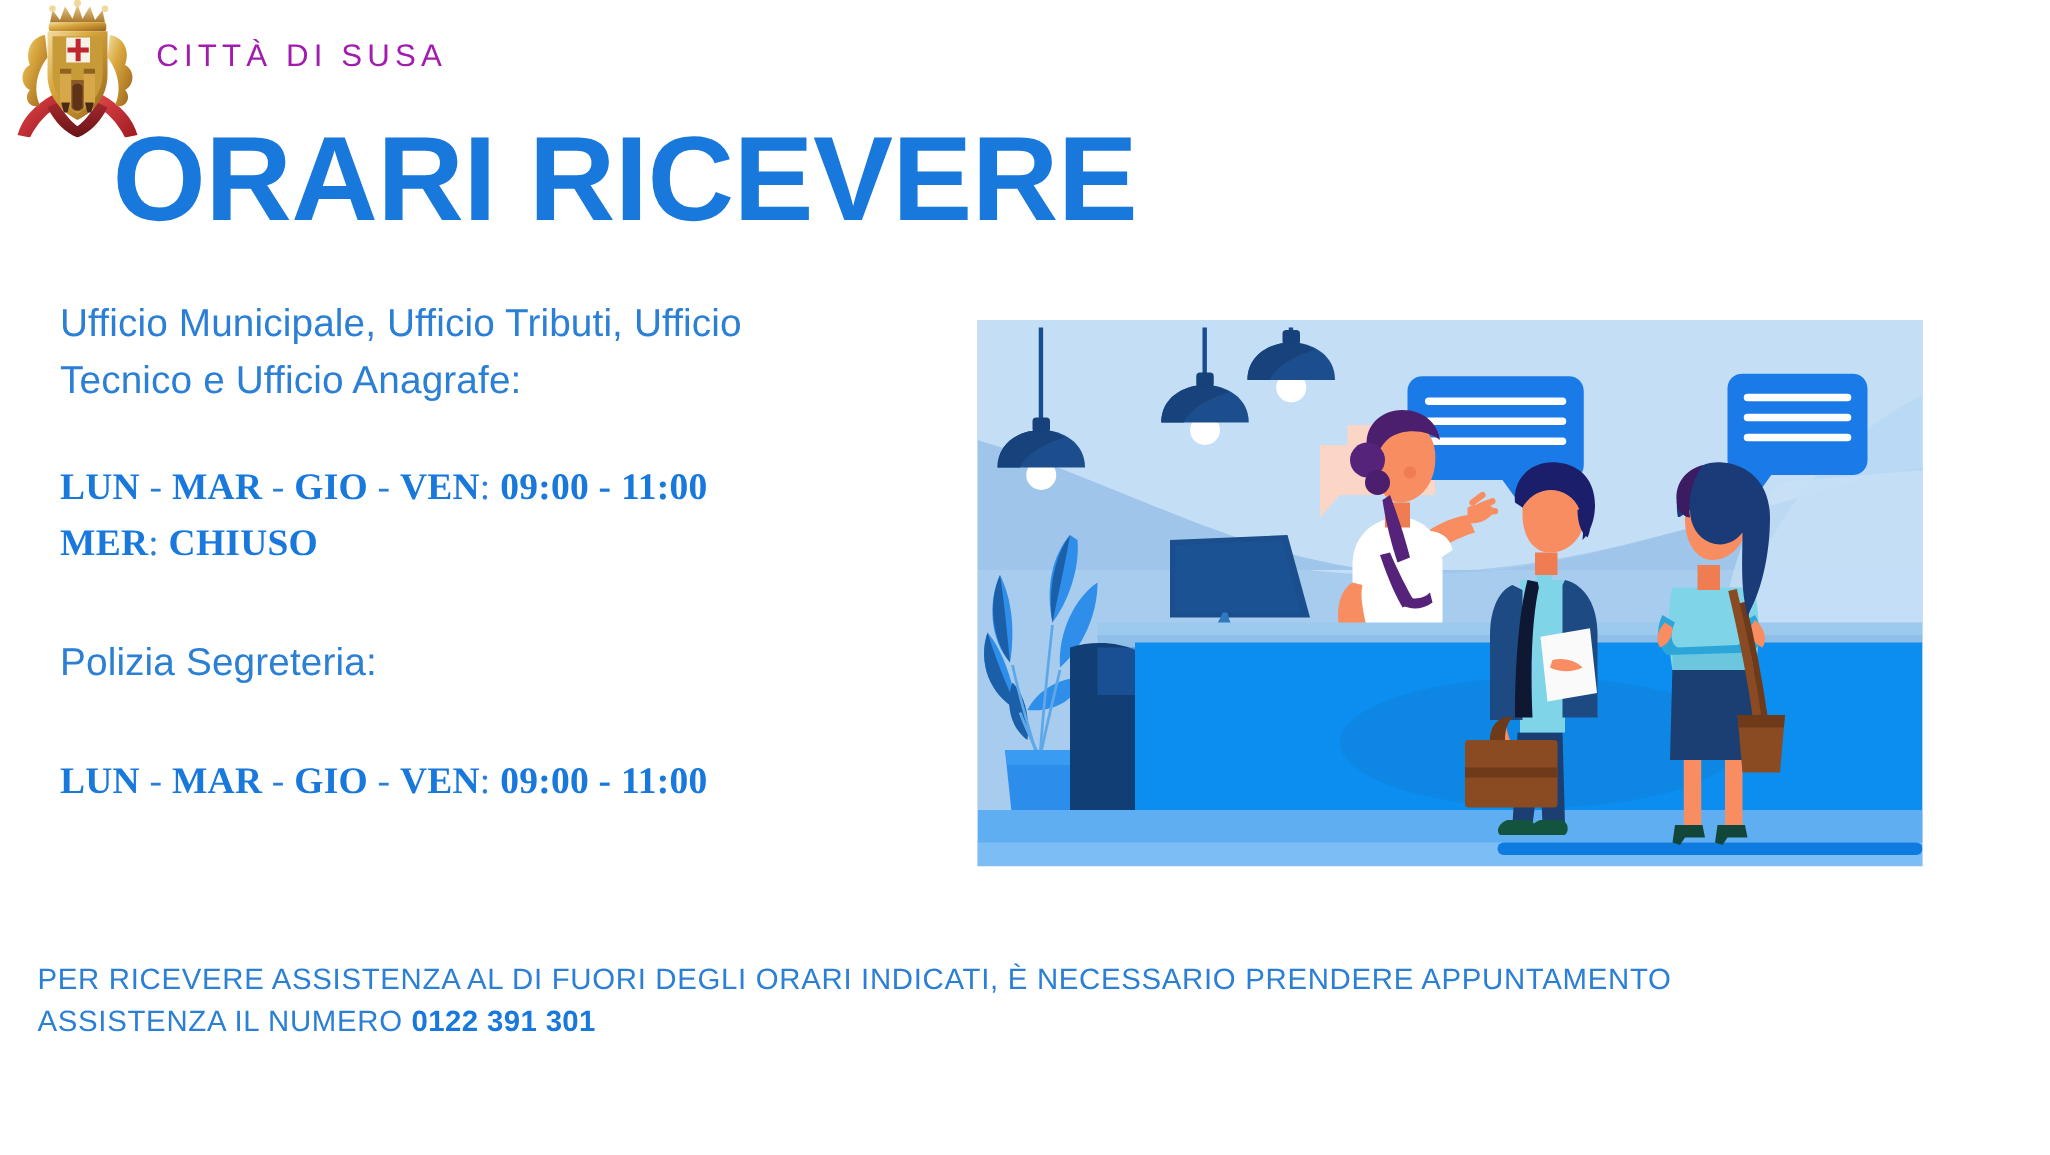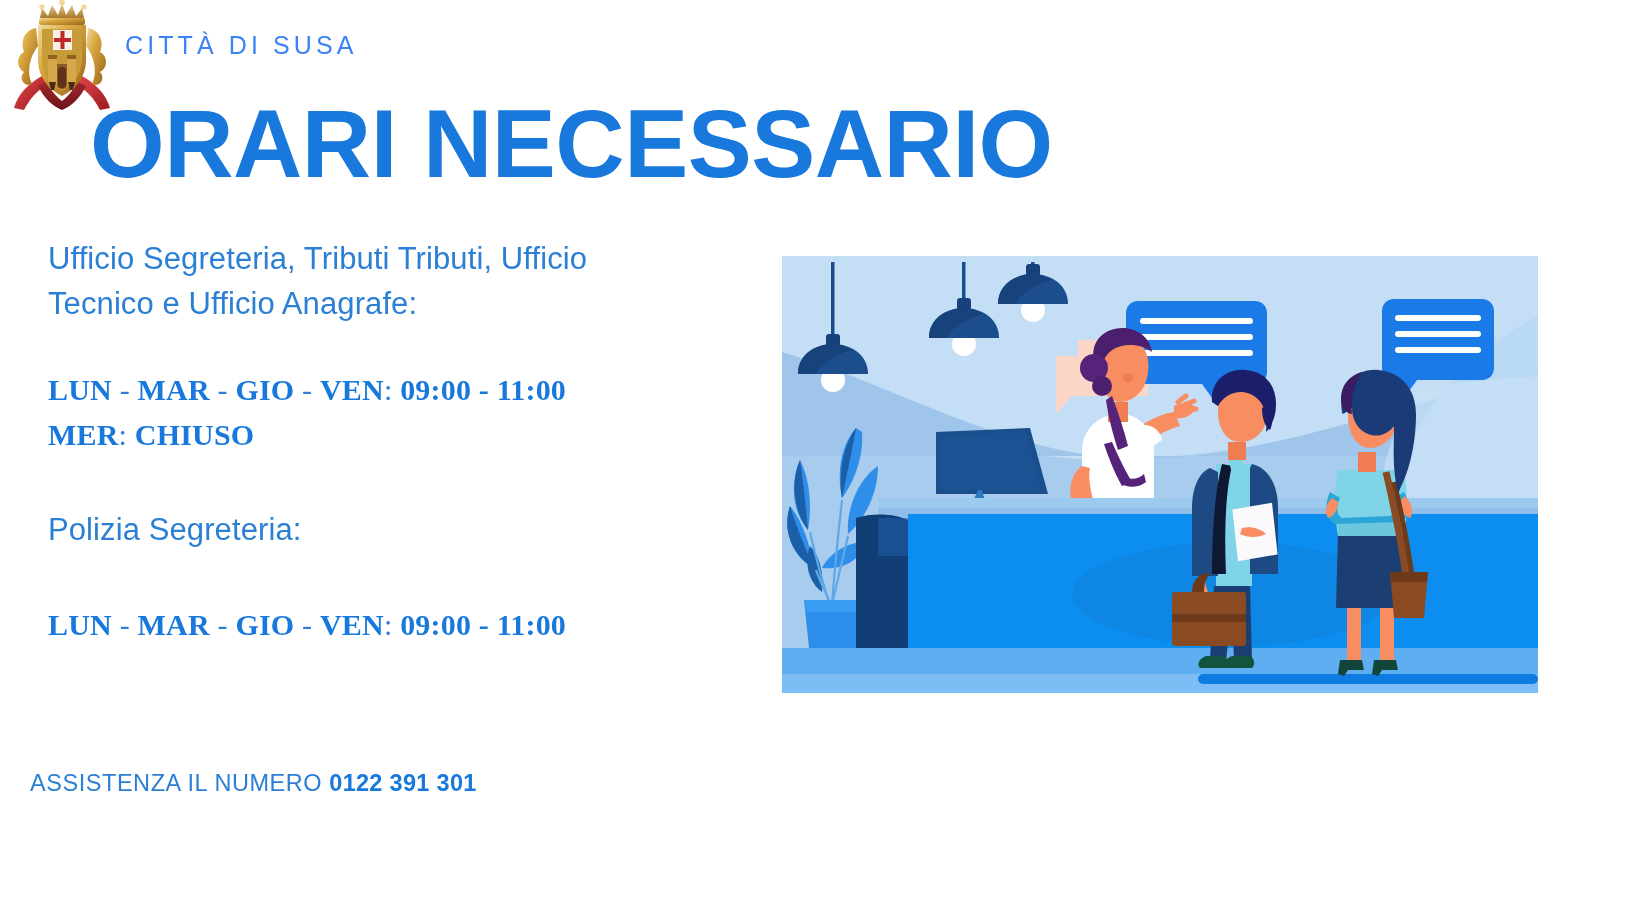--- a/index.html
+++ b/index.html
@@ -9,21 +9,21 @@
     font-family:"Liberation Sans", sans-serif;
     overflow:hidden; position:relative;
   }
 
   
   #header{ position:absolute; left:0; top:0; width:100%; height:110px; }
   #crest{ position:absolute; left:8px; top:-2px; width:108px; height:112px; }
   #brand{
     position:absolute; left:125px; top:31px;
     font-size:25px; letter-spacing:4.1px; font-weight:400;
-    color:#3b82f6; white-space:nowrap;
+    color:#a21caf; white-space:nowrap;
   }
 
   
   #title{
     position:absolute; left:90px; top:96px;
     font-size:96px; font-weight:700; letter-spacing:-0.5px;
     color:#1878DC; line-height:1.0; white-space:nowrap;
   }
 
   
@@ -114,26 +114,26 @@
       <path d="M49 66 L59 66 L59 88 C57 92 51 92 49 88 Z" fill="#8A5A28"></path>
       <path d="M50 72 C50 68 58 68 58 72 L58 88 C56 91 52 91 50 88 Z" fill="#5E3318"></path>
       <path d="M41 84 L48 84 L46 92 L43 92 Z" fill="#4A2A14"></path>
       <path d="M60 84 L67 84 L65 92 L62 92 Z" fill="#4A2A14"></path>
     </svg>
   </div>
 
   <div id="brand">CITTÀ DI SUSA</div>
 </div>
 
-<div id="title">ORARI NECESSARIO</div>
+<div id="title">ORARI RICEVERE</div>
 
 <div id="left-col">
 
   <div>
-    <div class="office-line">Ufficio Segreteria, Tributi Tributi, Ufficio</div>
+    <div class="office-line">Ufficio Municipale, Ufficio Tributi, Ufficio</div>
     <div class="office-line">Tecnico e Ufficio Anagrafe:</div>
   </div>
 
   <div class="gap-a"></div>
 
   <div class="hours-block">
     <div class="hours-line" id="s1r0"><span>LUN</span><span class="sep"> - </span><span>MAR</span><span class="sep"> - </span><span>GIO</span><span class="sep"> - </span><span>VEN</span><span class="colon">: </span><span>09:00 - 11:00</span></div>
     <div class="hours-line" id="s1r1"><span>MER</span><span class="colon">: </span><span>CHIUSO</span></div>
   </div>
 
@@ -329,14 +329,15 @@
       <path d="M566 152 C566 132 582 122 598 126 C614 130 618 146 616 162 C614 180 602 192 588 192 C574 192 566 176 566 160 Z" fill="#F98D62"></path>
 
       <path d="M560 156 C556 130 574 112 596 114 C620 116 634 134 634 158 C634 190 626 220 616 236 C610 214 612 190 612 170 C606 178 596 182 586 178 C576 174 570 164 570 152 C564 156 560 160 560 156 Z" fill="#1B3A78"></path>
       <path d="M560 150 C556 132 566 120 580 116 C572 128 568 142 570 158 C566 158 562 154 560 150 Z" fill="#3B1B62"></path>
       <path d="M612 138 C626 146 632 166 630 190 C626 210 620 228 616 238 C612 214 614 188 612 166 Z" fill="#1B3A78"></path>
     </g>
   </svg>
 </div>
 
 <div id="footer">
+  <div>PER RICEVERE ASSISTENZA AL DI FUORI DEGLI ORARI INDICATI, È NECESSARIO PRENDERE APPUNTAMENTO</div>
   <div><span>ASSISTENZA IL NUMERO </span><b>0122 391 301</b></div>
 </div>
 
 </body></html>

